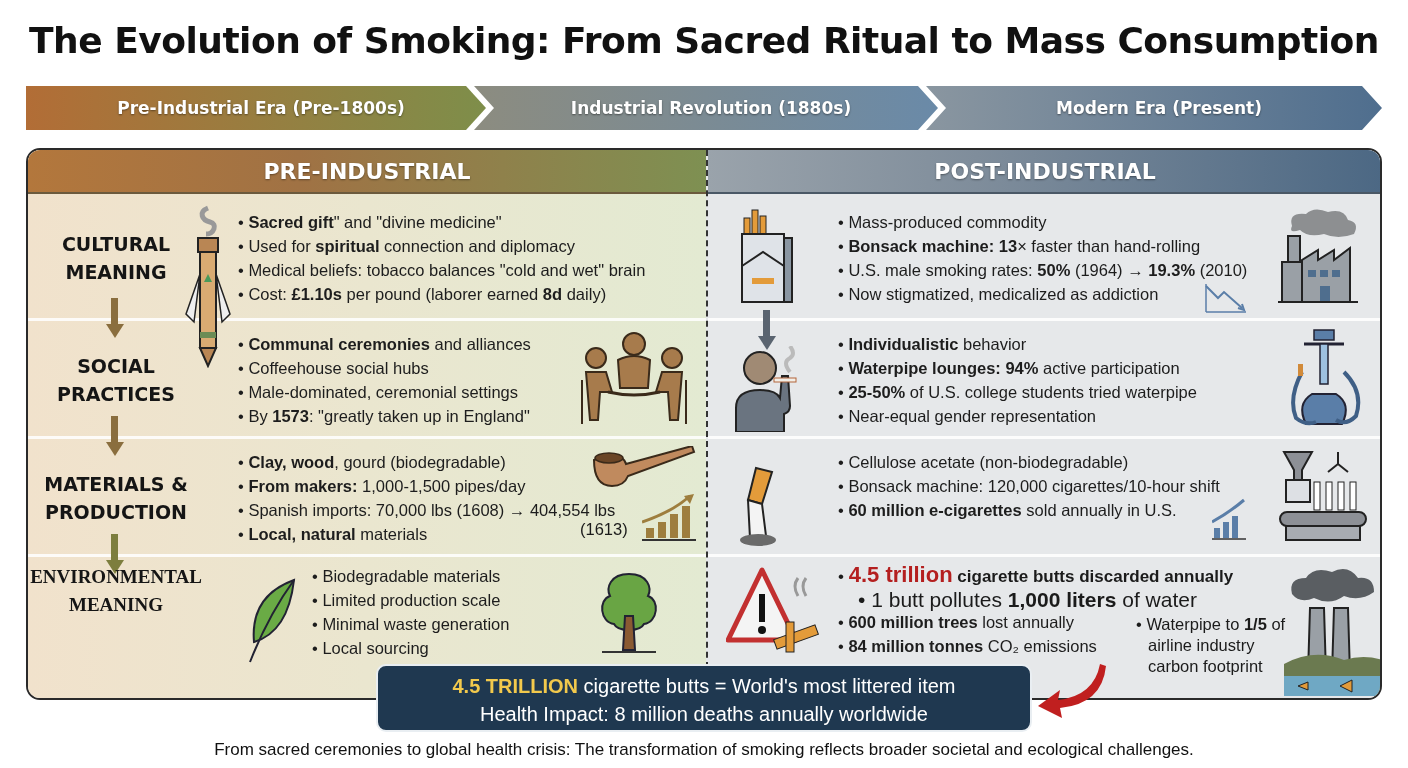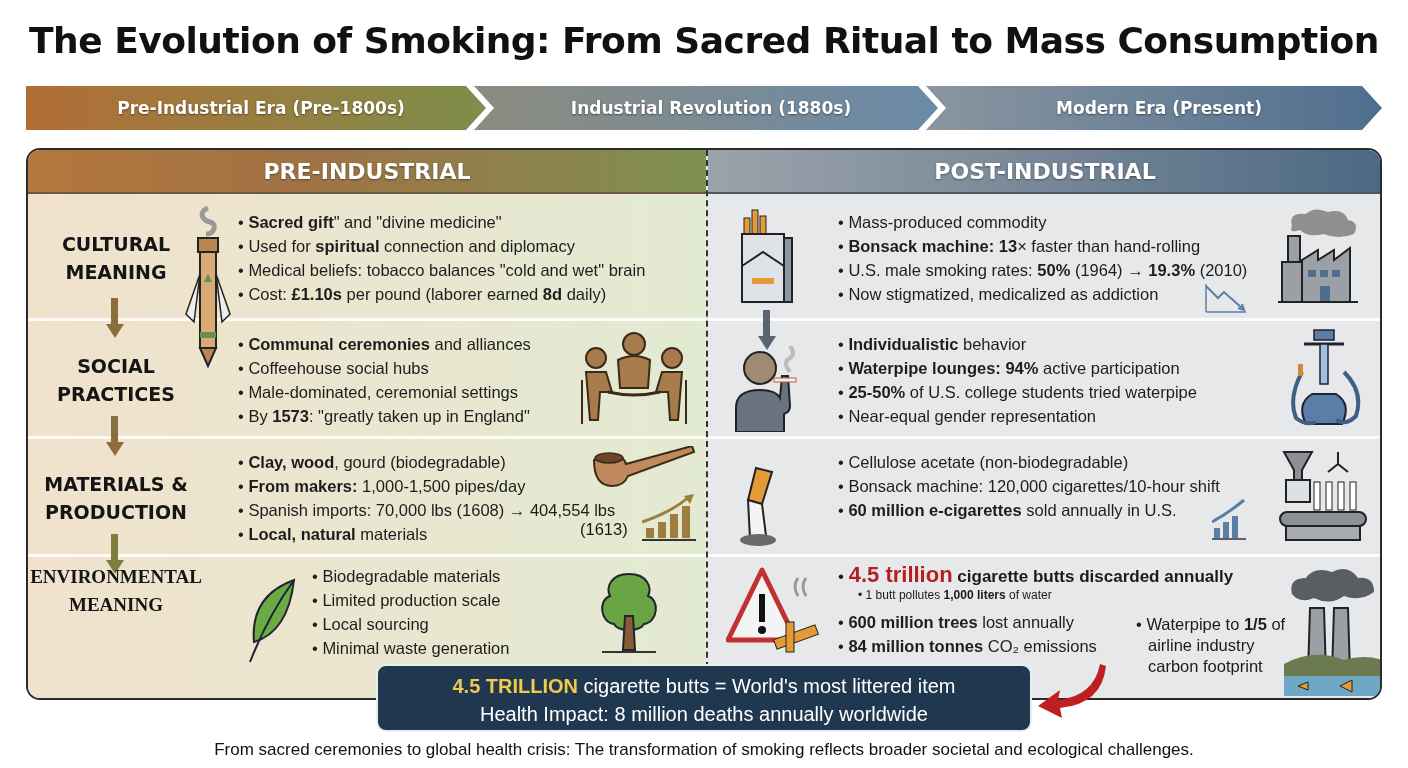--- a/index.html
+++ b/index.html
@@ -150,22 +150,22 @@
       <line x1="0" y1="46" x2="54" y2="46" stroke="#333" stroke-width="2"></line>
     </svg>
 
     <svg class="icon" style="left:220px;top:426px;" width="52" height="88" viewBox="0 0 52 88">
       <path d="M46 4 Q2 20 6 66 Q40 56 46 4 Z" fill="#6aab45" stroke="#223" stroke-width="2"></path>
       <path d="M46 4 Q20 40 2 86" stroke="#223" stroke-width="2" fill="none"></path>
     </svg>
     <ul class="bul" style="left:284px;top:414px;">
       <li><span>Biodegradable materials</span></li>
       <li><span>Limited production scale</span></li>
+      <li><span>Minimal waste generation</span></li>
       <li><span>Local sourcing</span></li>
-      <li><span>Minimal waste generation</span></li>
     </ul>
     <svg class="icon" style="left:568px;top:420px;" width="66" height="86" viewBox="0 0 66 86">
       <path d="M33 4 C14 4 10 18 14 26 C2 30 4 52 18 54 C22 62 44 62 48 54 C62 52 64 30 52 26 C56 18 52 4 33 4 Z" fill="#69a544" stroke="#223" stroke-width="2"></path>
       <path d="M29 46 L27 80 L39 80 L37 46 Z" fill="#8a5a32" stroke="#223" stroke-width="2"></path>
       <line x1="6" y1="82" x2="60" y2="82" stroke="#333" stroke-width="2"></line>
     </svg>
   </div>
 
   <div class="col-post">
     <div class="head-post">POST-INDUSTRIAL</div>
@@ -265,21 +265,21 @@
 
     <svg class="icon" style="left:18px;top:416px;" width="100" height="94" viewBox="0 0 100 94">
       <path d="M36 4 L70 74 L2 74 Z" fill="#f4f4f4" stroke="#c23030" stroke-width="5" stroke-linejoin="round"></path>
       <rect x="33" y="28" width="6" height="28" fill="#111"></rect>
       <circle cx="36" cy="64" r="4" fill="#111"></circle>
       <path d="M72 30 Q66 20 72 12 M80 30 Q74 20 80 12" stroke="#999" stroke-width="3" fill="none"></path>
       <rect x="48" y="66" width="44" height="10" fill="#e39b3a" stroke="#222" stroke-width="1" transform="rotate(-20 70 71)"></rect>
       <rect x="60" y="56" width="8" height="30" fill="#e39b3a" stroke="#222" stroke-width="1"></rect>
     </svg>
     <div style="position:absolute;left:130px;top:412px;font-size:17px;">• <span class="red">4.5 trillion</span><b> cigarette butts discarded annually</b></div>
-    <div style="position:absolute;left:150px;top:438px;font-size:12px;">• <span>1 butt pollutes </span><b>1,000 liters</b><span> of water</span></div>
+    <div style="position:absolute;left:150px;top:438px;font-size:21px;">• <span>1 butt pollutes </span><b>1,000 liters</b><span> of water</span></div>
     <ul class="bul" style="left:130px;top:460px;">
       <li><b>600 million trees</b><span> lost annually</span></li>
       <li><b>84 million tonnes</b><span> CO₂ emissions</span></li>
     </ul>
     <div style="position:absolute;left:428px;top:464px;font-size:16.5px;line-height:21px;">
       <div>• <span>Waterpipe to </span><b>1/5</b><span> of</span></div>
       <div style="padding-left:12px;">airline industry</div>
       <div style="padding-left:12px;">carbon footprint</div>
     </div>
     <svg class="icon" style="left:576px;top:414px;" width="98" height="132" viewBox="0 0 98 132">

